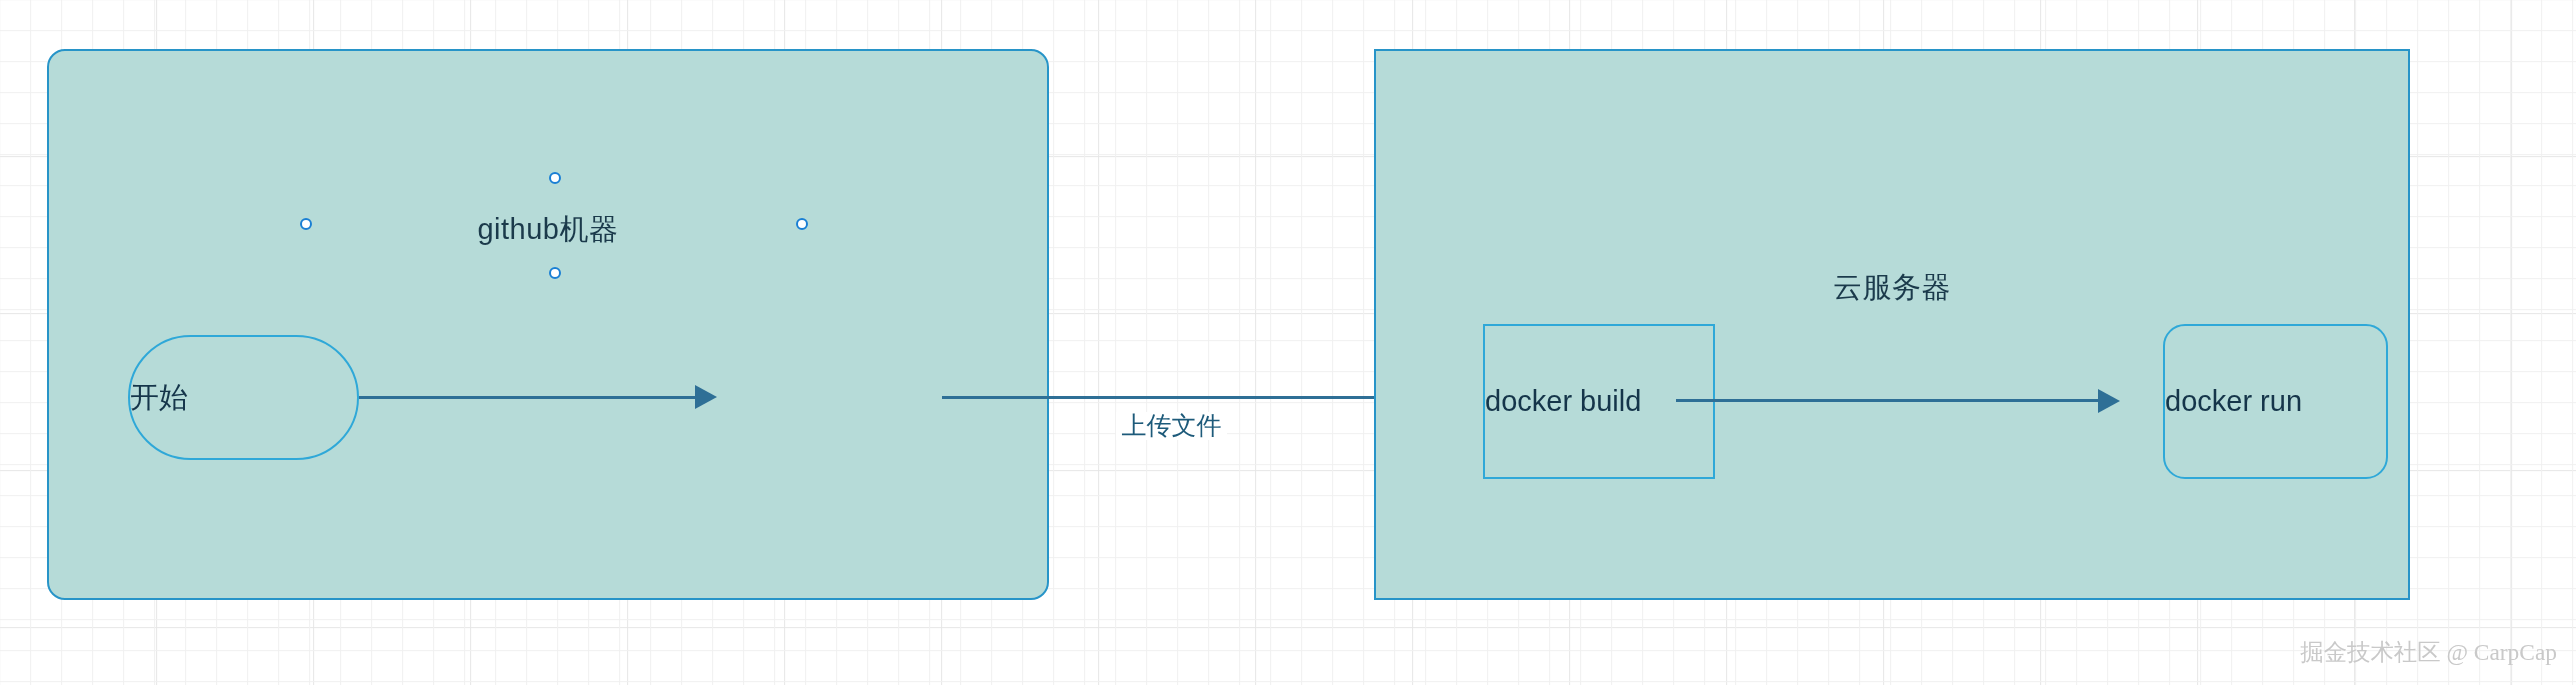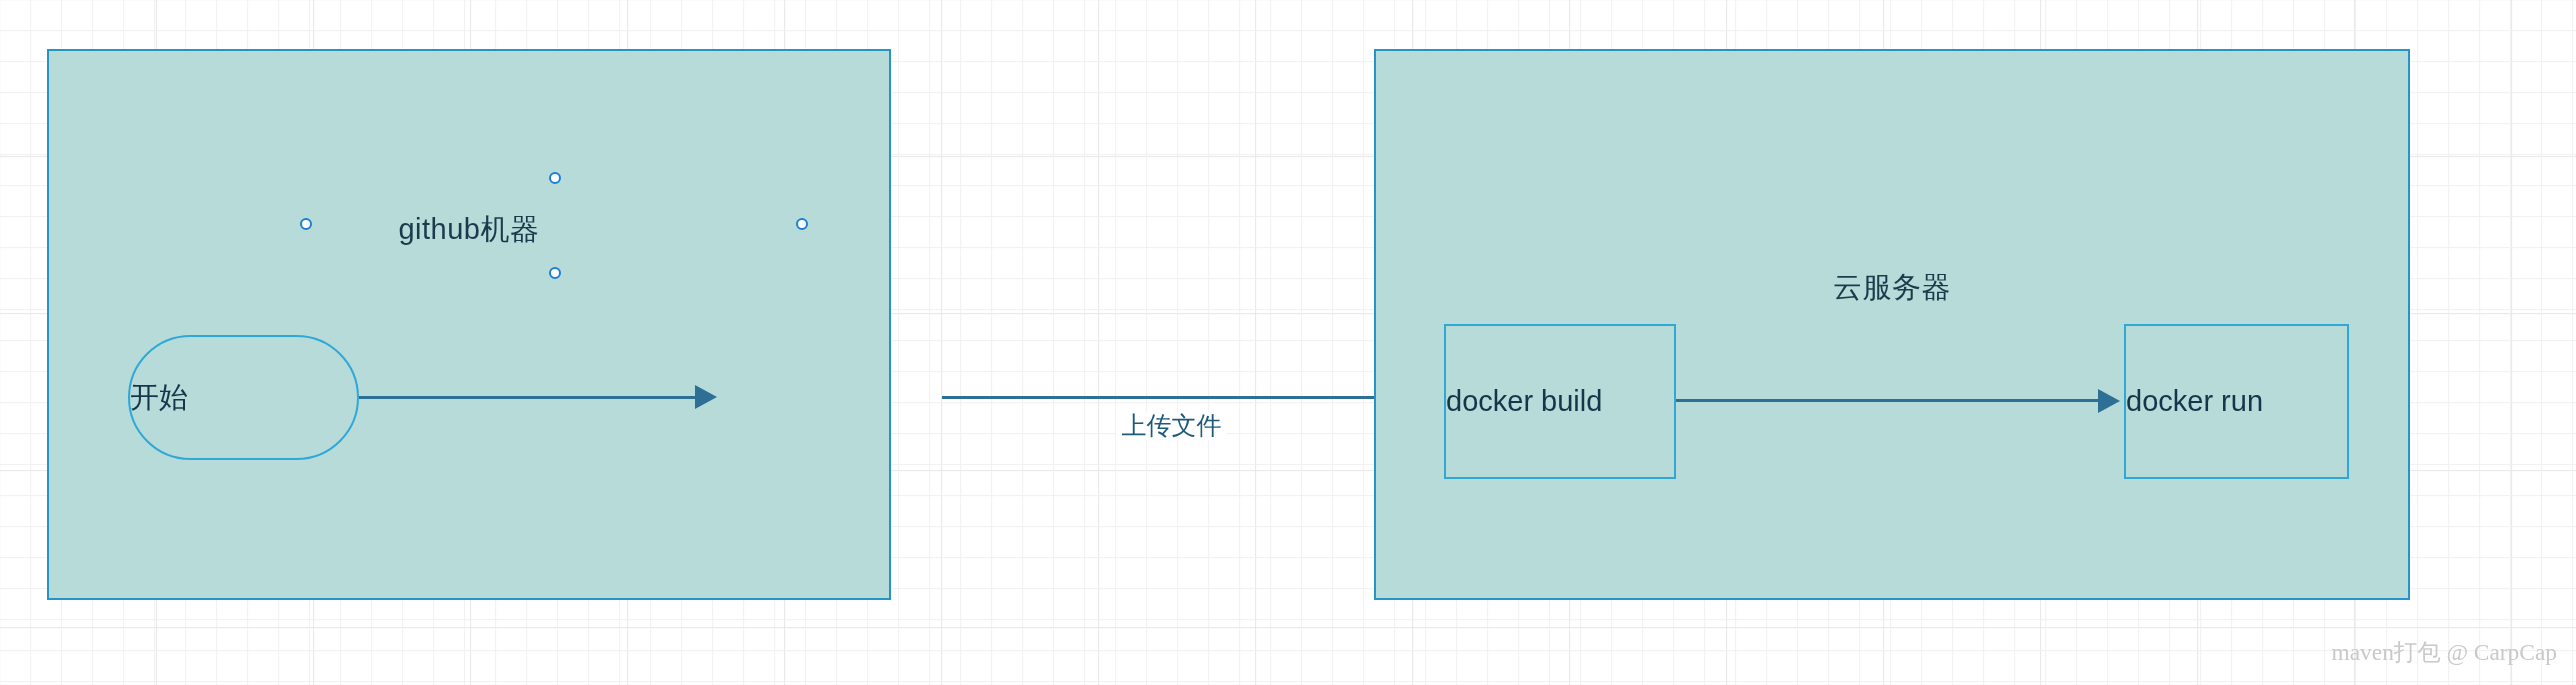--- a/index.html
+++ b/index.html
@@ -56,20 +56,21 @@
   }
   .node.pill{
     background:#b6dbd8;
     border:2.8px solid #2fa8d8;
     border-radius:66px;
   }
   .node.rect{
     background:#b6dbd8;
     border:2.8px solid #2fa8d8;
     border-radius:0;
+    margin-left:39px;
   }
 
   
   .edge-line{
     position:absolute;
     height:2.8px;
     background:#2e6f96;
   }
   .arrow-head{
     position:absolute;
@@ -106,21 +107,21 @@
     font-size:23.4px;
     white-space:nowrap;
     font-family:"Liberation Serif", serif;
   }
 </style>
 </head>
 <body>
 
 <div id="canvas">
 
-  <div class="group" style="left:47px; top:49px; width:844px; height:551px;">
+  <div class="group" style="left:47px; top:49px; width:1002px; height:551px;border-radius:18px;">
     <div class="group-title" style="top:159px;">github机器</div>
   </div>
 
   <div class="handle" style="left:549px; top:172px;"></div>
   <div class="handle" style="left:300px; top:218px;"></div>
   <div class="handle" style="left:796px; top:218px;"></div>
   <div class="handle" style="left:549px; top:267px;"></div>
 
   <div class="node pill" style="left:128px; top:335px; width:231px; height:125px;">
     <span>开始</span>
@@ -138,20 +139,20 @@
     <div class="group-title" style="top:217px;">云服务器</div>
   </div>
 
   <div class="node rect" style="left:1444px; top:324px; width:232px; height:155px;">
     <span>docker build</span>
   </div>
 
   <div class="edge-line" style="left:1676px; top:399px; width:424px;"></div>
   <div class="arrow-head" style="left:2098px; top:389px;"></div>
 
-  <div class="node rect" style="left:2124px; top:324px; width:225px; height:155px;">
+  <div class="node rect" style="left:2124px; top:324px; width:225px; height:155px;border-radius:22px;">
     <span>docker run</span>
   </div>
 
-  <div class="watermark" style="right:19px; bottom:17px;">maven打包 @ CarpCap</div>
+  <div class="watermark" style="right:19px; bottom:17px;">掘金技术社区 @ CarpCap</div>
 
 </div>
 
 
 </body></html>

